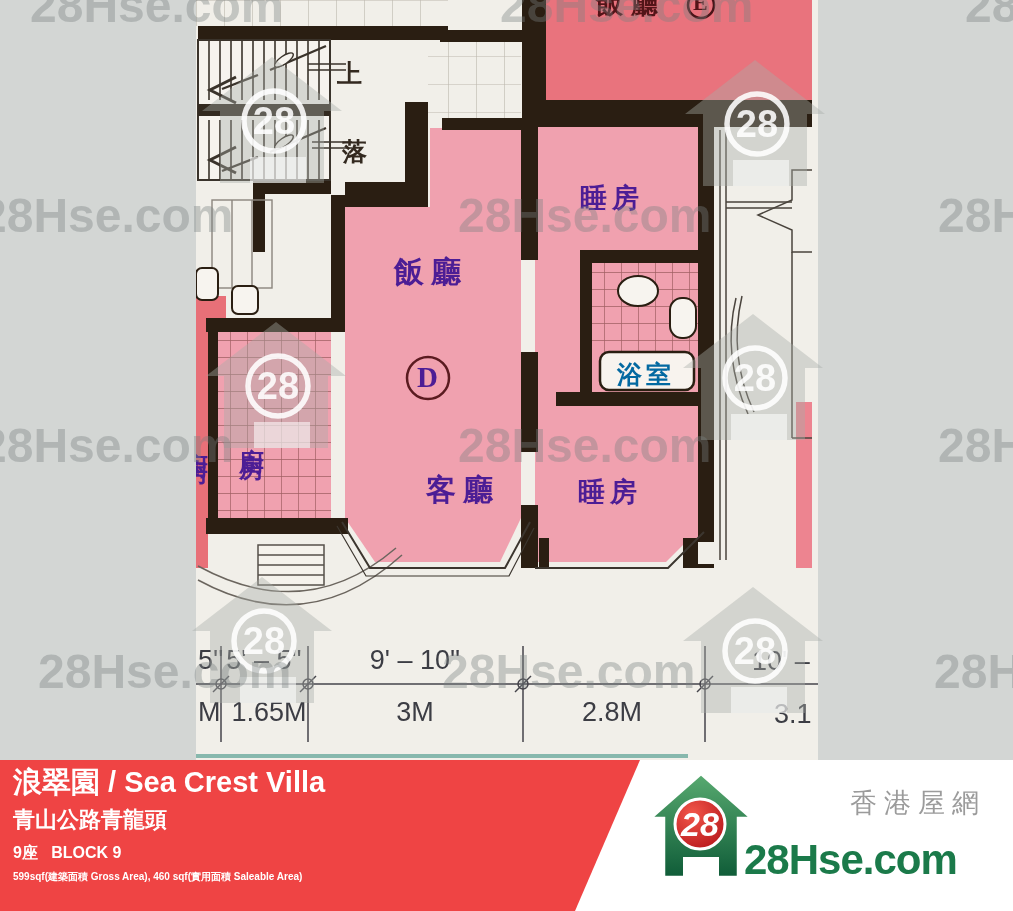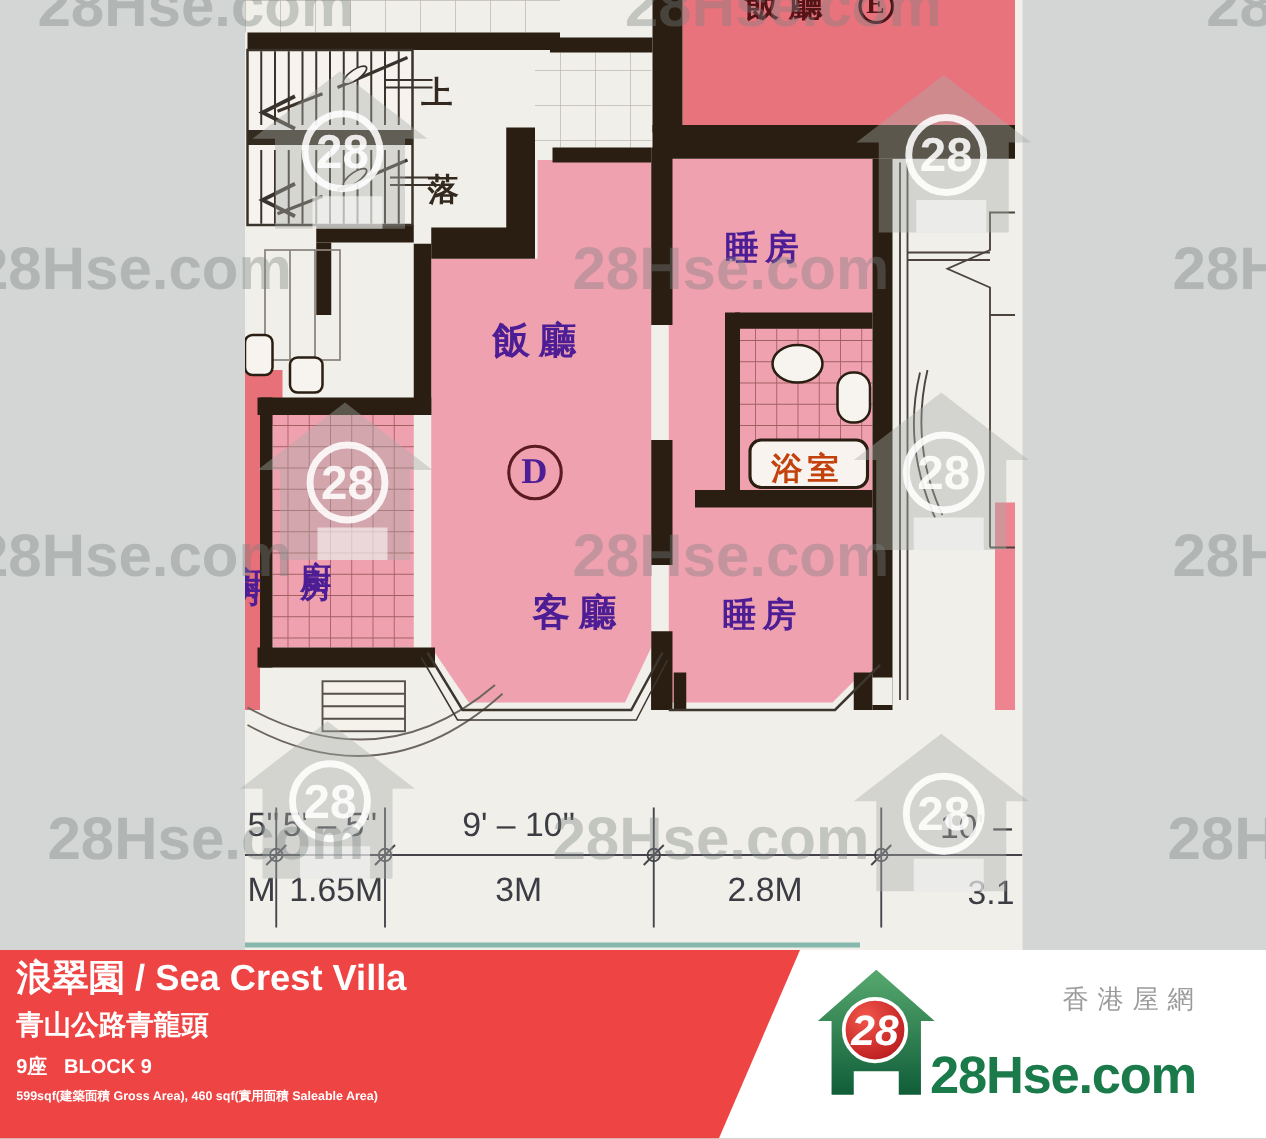--- a/index.html
+++ b/index.html
@@ -20,21 +20,21 @@
   .banner{position:absolute;left:0;top:760px;width:1013px;height:151px;background:#ffffff;z-index:10;}
   .banner-green{position:absolute;left:0;top:0;width:1013px;height:151px;background:#ef4444;
                 clip-path:polygon(0 0,640px 0,575px 151px,0 151px);}
   .bn{position:absolute;color:#fff;white-space:pre;}
   .bn-title{left:13px;top:3px;font-size:29px;font-weight:bold;}
   .bn-addr{left:13px;top:45px;font-size:22px;font-weight:bold;}
   .bn-block{left:13px;top:83px;font-size:16px;font-weight:bold;}
   .bn-area{left:13px;top:110px;font-size:10px;font-weight:bold;}
   .logo-site{position:absolute;left:744px;top:76px;font-size:42px;font-weight:bold;color:#1b7a4a;
              letter-spacing:-1px;white-space:nowrap;}
-  .logo-tag{position:absolute;left:850px;top:25px;font-size:21px;color:#9b9b9b;letter-spacing:7px;white-space:nowrap;}
+  .logo-tag{position:absolute;left:850px;top:25px;font-size:27px;color:#9b9b9b;letter-spacing:7px;white-space:nowrap;}
   .photo-strip{position:absolute;left:0;top:754px;width:492px;height:4px;background:#4e9a8e;opacity:.65;}
 </style>
 </head>
 <body>
 
 <div class="canvas">
 
   <div class="photo">
     <svg width="622" height="760" viewBox="0 0 622 760">
       <defs>
@@ -165,21 +165,21 @@
     <span class="lbl dk" style="left:146px;top:135px;font-size:25px;">落</span>
 
     <span class="lbl" style="left:400px;top:-14px;font-size:27px;letter-spacing:8px;color:#531418;">飯廳</span>
     <span class="lbl" style="left:497px;top:-10px;font-size:22px;color:#531418;font-family:'Liberation Serif',serif;">E</span>
 
     <span class="lbl" style="left:198px;top:252px;font-size:30px;letter-spacing:7px;">飯廳</span>
     <span class="lbl" style="left:221px;top:361px;font-size:29px;font-family:'Liberation Serif',serif;">D</span>
     <span class="lbl" style="left:230px;top:470px;font-size:30px;letter-spacing:7px;">客廳</span>
     <span class="lbl" style="left:384px;top:180px;font-size:27px;letter-spacing:5px;">睡房</span>
     <span class="lbl" style="left:382px;top:474px;font-size:27px;letter-spacing:5px;">睡房</span>
-    <span class="lbl" style="left:421px;top:358px;font-size:25px;letter-spacing:4px;color:#c2410c;">浴室</span>
+    <span class="lbl" style="left:421px;top:358px;font-size:25px;letter-spacing:4px;color:#0369a1;">浴室</span>
     <span class="lbl vert" style="left:40px;top:428px;font-size:25px;letter-spacing:6px;">廚房</span>
     <span class="lbl vert" style="left:-16px;top:432px;font-size:25px;letter-spacing:6px;">廚房</span>
 
     <span class="dim" style="left:2px;top:645px;">5''</span>
     <span class="dim" style="left:23px;top:645px;width:90px;">5' – 5''</span>
     <span class="dim" style="left:164px;top:645px;width:110px;">9' – 10''</span>
     <span class="dim" style="left:556px;top:646px;">10' –</span>
 
     <span class="dim" style="left:2px;top:697px;">M</span>
     <span class="dim" style="left:23px;top:697px;width:100px;">1.65M</span>

